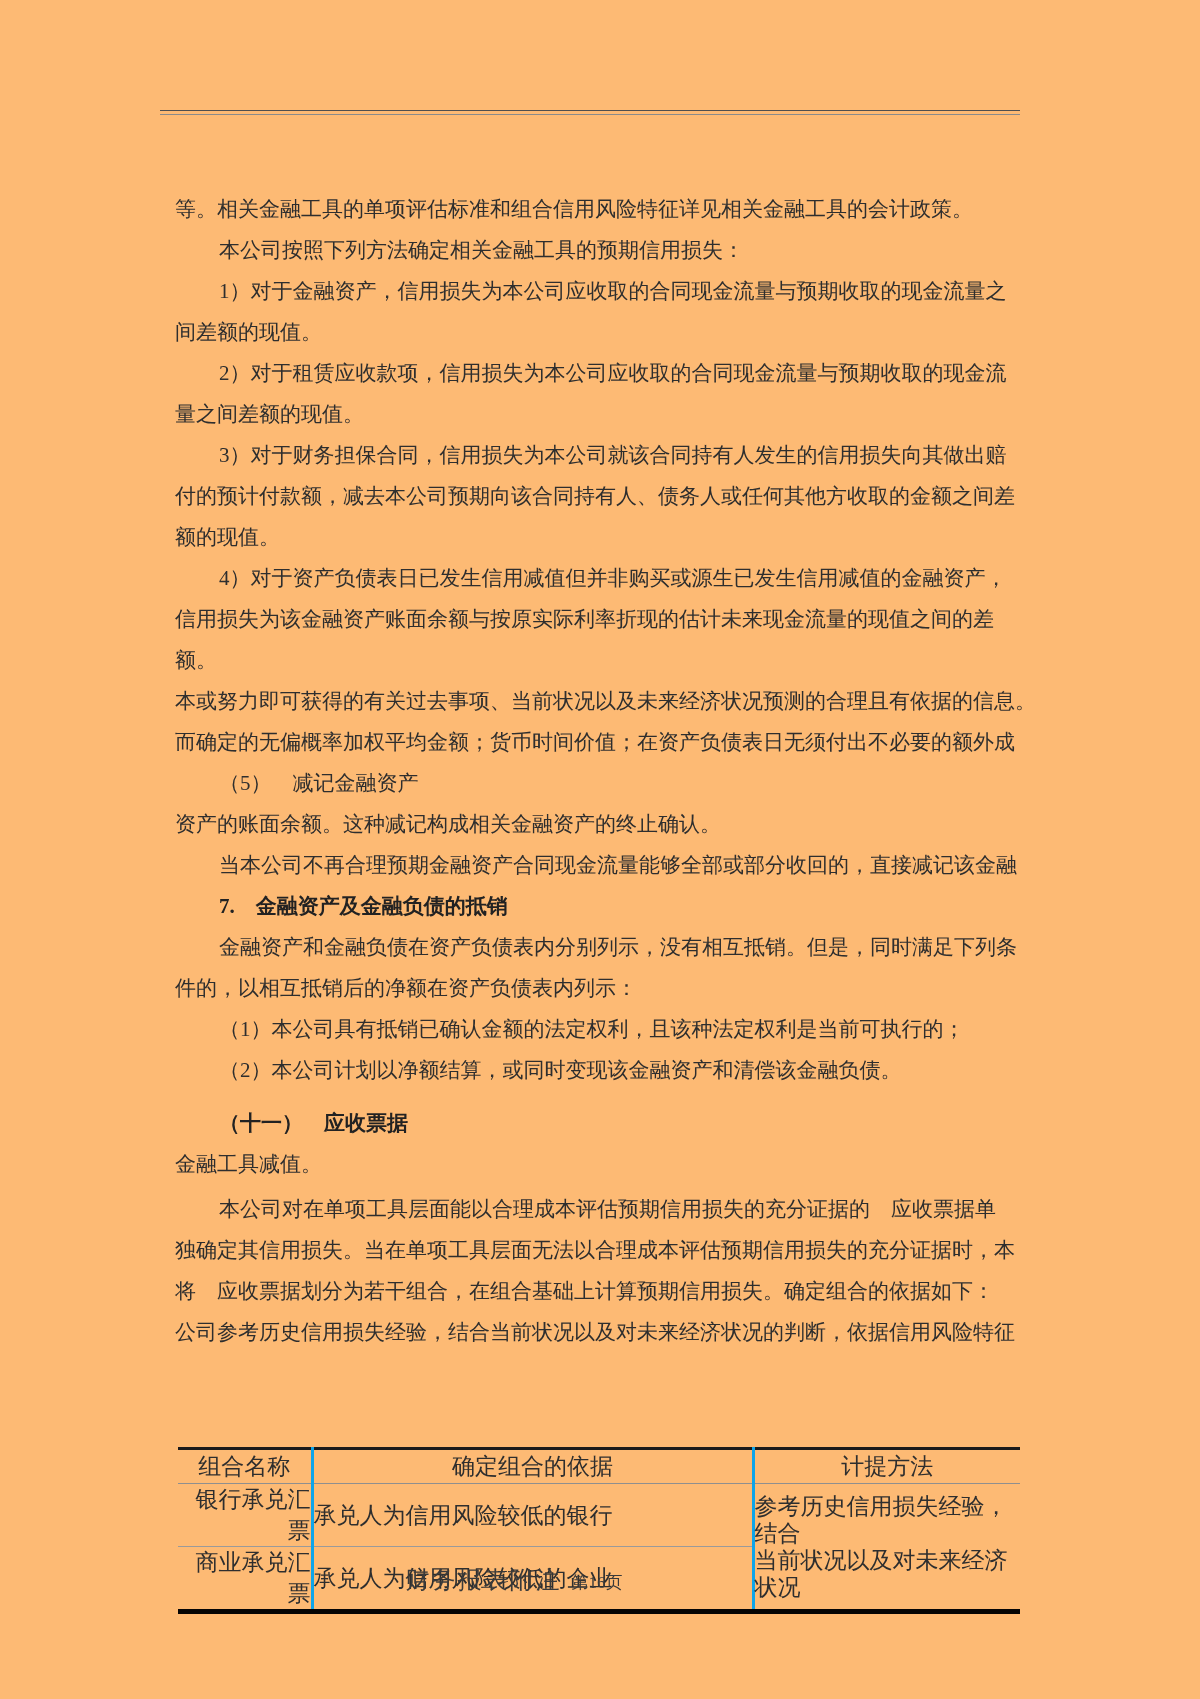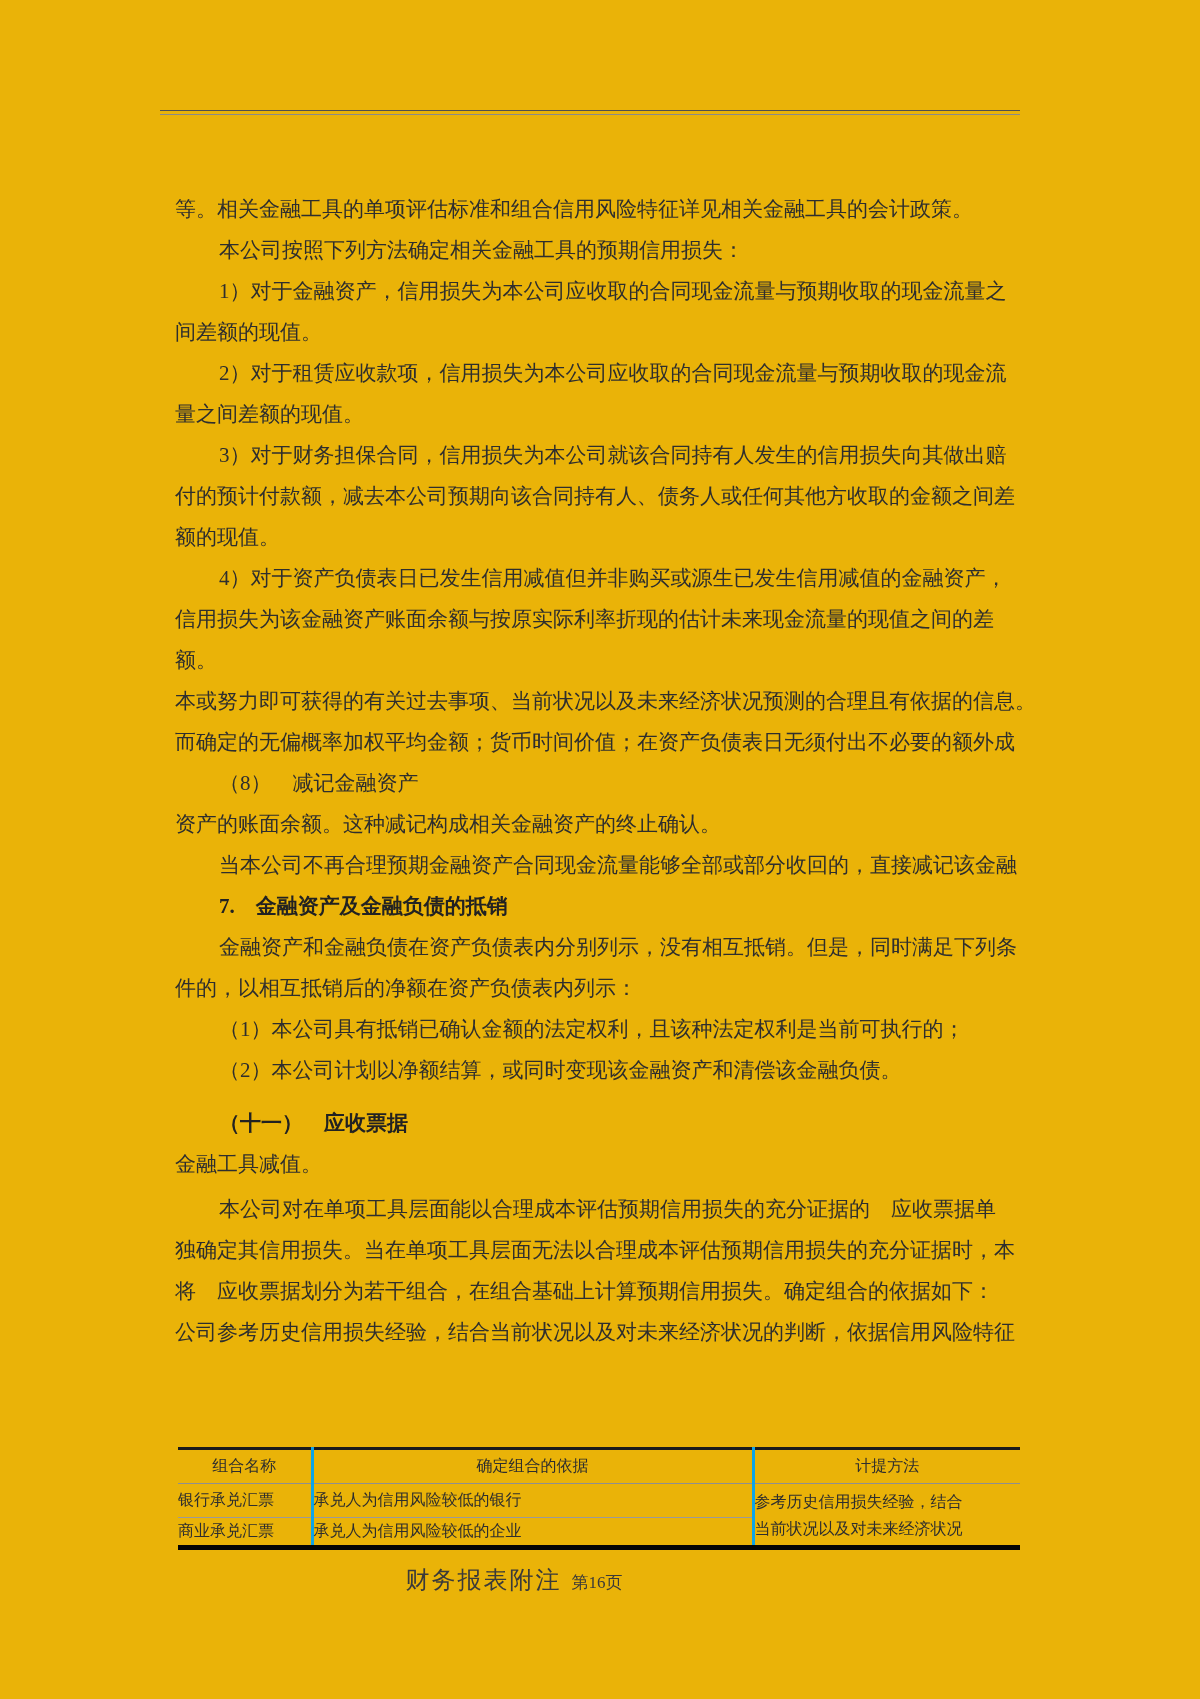--- a/index.html
+++ b/index.html
@@ -1,49 +1,49 @@
 <!DOCTYPE html>
 <html><head>
 <meta charset="utf-8">
 <style>
   html,body { margin:0; padding:0; background:#e8e8e8; }
   .page {
     position:relative;
     width:1200px; height:1699px;
     margin:0 auto;
-    background:#eab308;
+    background:#fdba74;
     font-family:"Liberation Serif","DejaVu Serif",serif;
     color:#2e2e2e;
     overflow:hidden;
   }
   .header-rule {
     position:absolute; left:160px; top:110px; width:860px; height:3px;
     border-top:1px solid #4f4f4f; border-bottom:1px solid #8a8a8a;
   }
   .content {
     position:absolute; left:175px; top:189px; width:885px;
     font-size:21px; line-height:41px;
   }
   .tline { white-space:pre; }
   .tline.indent { padding-left:44px; }
   .tline.bold { font-weight:bold; color:#222; }
 
   table.grouping {
     position:absolute; left:178px; top:1447px; width:842px;
     border-collapse:collapse; table-layout:fixed;
-    font-size:16px; color:#2e2e2e;
+    font-size:23px; color:#2e2e2e;
     border-top:3px solid #1b1b1b;
     border-bottom:5px solid #050505;
   }
   table.grouping th {
     font-weight:normal; height:33px; text-align:center;
     border-bottom:1px solid #8f8f8f; padding:0;
   }
   table.grouping td { padding:0; vertical-align:middle; }
-  td.cell-name  { text-align:left; }
+  td.cell-name  { text-align:right; }
   td.cell-basis { text-align:left; padding-left:14px; }
   td.cell-method{ text-align:left; padding:2px 8px 2px 12px; line-height:27px; white-space:pre-line; }
   .col-2, .col-3 { border-left:3px solid #0ea5e9; }
   tr.row-1 td.rowline { border-bottom:1px solid #9a9a9a; height:33px; }
   tr.row-2 td { height:27px; }
 
   .footer {
     position:absolute; left:0; top:1564px; width:1028px;
     text-align:center; color:#3a3a3a;
   }
@@ -65,21 +65,21 @@
       <div class="tline indent">2）对于租赁应收款项，信用损失为本公司应收取的合同现金流量与预期收取的现金流</div>
       <div class="tline">量之间差额的现值。</div>
       <div class="tline indent">3）对于财务担保合同，信用损失为本公司就该合同持有人发生的信用损失向其做出赔</div>
       <div class="tline">付的预计付款额，减去本公司预期向该合同持有人、债务人或任何其他方收取的金额之间差</div>
       <div class="tline">额的现值。</div>
       <div class="tline indent">4）对于资产负债表日已发生信用减值但并非购买或源生已发生信用减值的金融资产，</div>
       <div class="tline">信用损失为该金融资产账面余额与按原实际利率折现的估计未来现金流量的现值之间的差</div>
       <div class="tline">额。</div>
       <div class="tline">本或努力即可获得的有关过去事项、当前状况以及未来经济状况预测的合理且有依据的信息。</div>
       <div class="tline">而确定的无偏概率加权平均金额；货币时间价值；在资产负债表日无须付出不必要的额外成</div>
-      <div class="tline indent">（8）　减记金融资产</div>
+      <div class="tline indent">（5）　减记金融资产</div>
       <div class="tline">资产的账面余额。这种减记构成相关金融资产的终止确认。</div>
       <div class="tline indent">当本公司不再合理预期金融资产合同现金流量能够全部或部分收回的，直接减记该金融</div>
       <div class="tline indent bold">7.　金融资产及金融负债的抵销</div>
       <div class="tline indent">金融资产和金融负债在资产负债表内分别列示，没有相互抵销。但是，同时满足下列条</div>
       <div class="tline">件的，以相互抵销后的净额在资产负债表内列示：</div>
       <div class="tline indent">（1）本公司具有抵销已确认金额的法定权利，且该种法定权利是当前可执行的；</div>
       <div class="tline indent">（2）本公司计划以净额结算，或同时变现该金融资产和清偿该金融负债。</div>
       <div class="tline indent bold" style="margin-top: 12px;">（十一）　应收票据</div>
       <div class="tline">金融工具减值。</div>
       <div class="tline indent" style="margin-top: 4px;">本公司对在单项工具层面能以合理成本评估预期信用损失的充分证据的　应收票据单</div>

